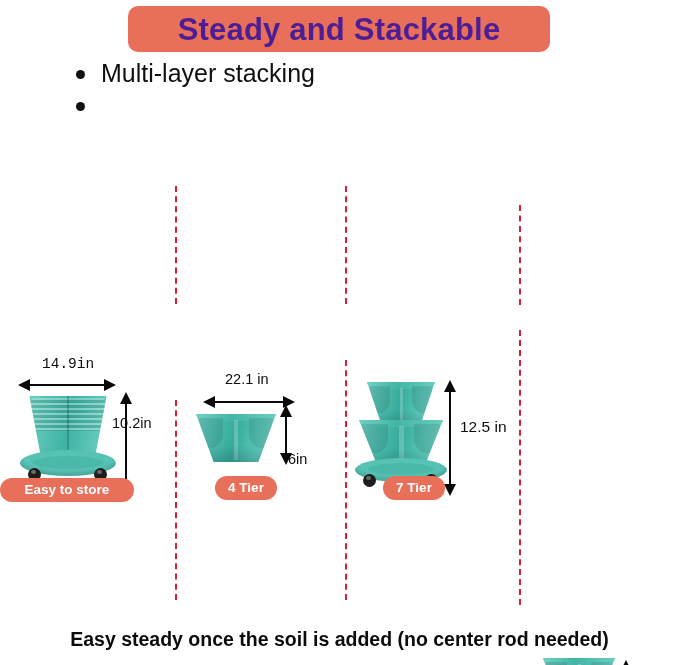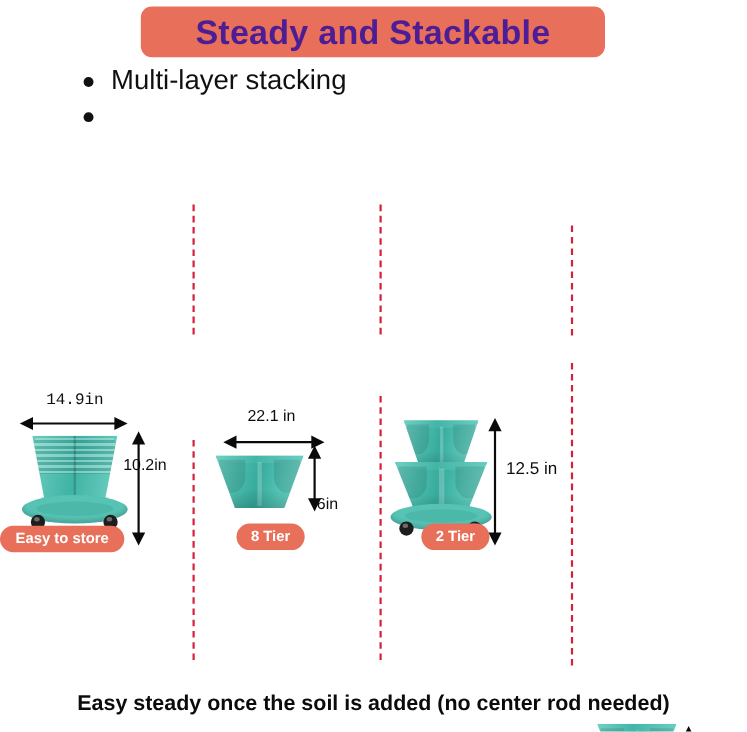--- a/index.html
+++ b/index.html
@@ -263,21 +263,21 @@
       <div class="nest-lines"></div>
       <div class="nest-split"></div>
     </div>
     <div class="tray" style="left:0; top:54px; width:96px; height:26px;">
       <div class="tray-inner"></div>
     </div>
     <div class="caster" style="left:8px; top:72px;"></div>
     <div class="caster" style="left:74px; top:72px;"></div>
   </div>
 
-  <div class="badge" style="left:0; top:302px; width:113px;">
+  <div class="badge" style="left:0; top:302px; width:134px;">
     <span class="badge-text">Easy to store</span>
   </div>
 </div>
 
 <div class="cell" style="left:175px; top:176px; width:170px; height:150px;">
 
   <div class="dim-label" style="left:50px; top:196px;">22.1 in</div>
   <svg class="arrow" style="left:28px; top:219px;" width="92" height="14" viewBox="0 0 92 14">
     <line x1="8" y1="7" x2="84" y2="7"></line>
     <polygon points="0,7 12,1 12,13" fill="#0a0a0a"></polygon>
@@ -295,21 +295,21 @@
     <div class="tier" style="left:0; top:6px; width:80px; height:48px;">
       <div class="rim"></div>
       <div class="lobe-l"></div>
       <div class="lobe-r"></div>
       <div class="vrib"></div>
       <div class="shade"></div>
     </div>
   </div>
 
   <div class="badge" style="left:40px; top:300px; width:62px;">
-    <span class="badge-text">8 Tier</span>
+    <span class="badge-text">4 Tier</span>
   </div>
 </div>
 
 <div class="cell" style="left:345px; top:176px; width:174px; height:150px;">
 
   <div class="dim-label big" style="left:115px; top:243px;">12.5 in</div>
   <svg class="arrow" style="left:98px; top:204px;" width="14" height="116" viewBox="0 0 14 116">
     <line x1="7" y1="8" x2="7" y2="108"></line>
     <polygon points="7,0 1,12 13,12" fill="#0a0a0a"></polygon>
     <polygon points="7,116 1,104 13,104" fill="#0a0a0a"></polygon>
@@ -331,21 +331,21 @@
       <div class="shade"></div>
     </div>
     <div class="tray" style="left:0; top:82px; width:92px; height:24px;">
       <div class="tray-inner"></div>
     </div>
     <div class="caster" style="left:8px; top:98px;"></div>
     <div class="caster" style="left:70px; top:98px;"></div>
   </div>
 
   <div class="badge" style="left:38px; top:300px; width:62px;">
-    <span class="badge-text">2 Tier</span>
+    <span class="badge-text">7 Tier</span>
   </div>
 </div>
 
 <div class="cell" style="left:0; top:400px; width:175px; height:200px;">
 
   
   
 
   
 

